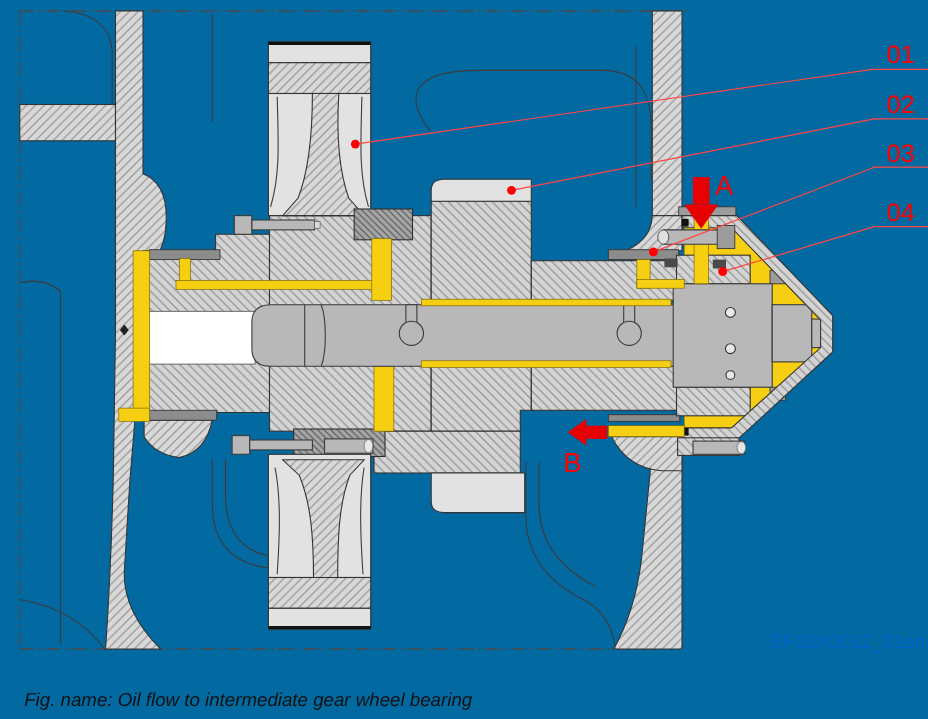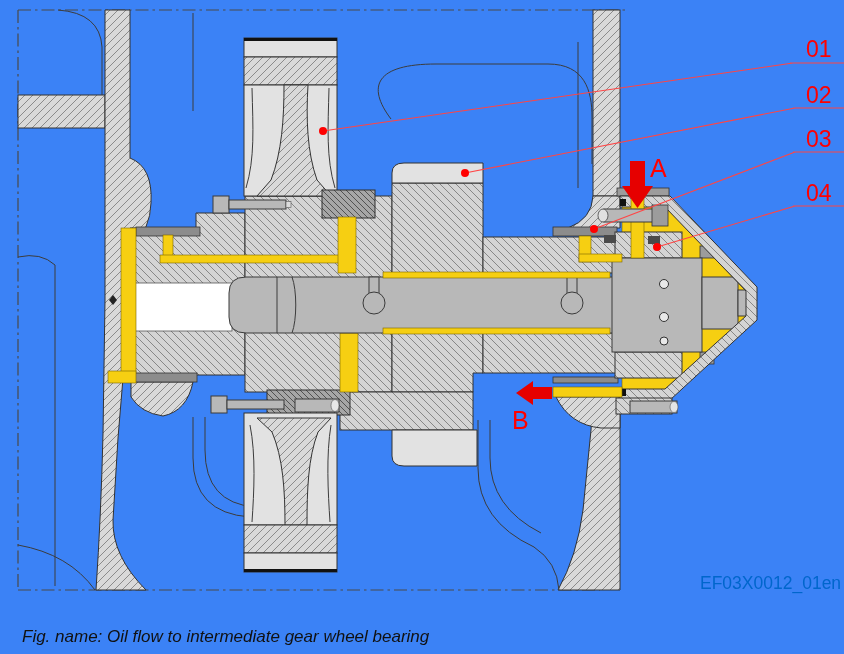--- a/index.html
+++ b/index.html
@@ -1,16 +1,16 @@
 <!DOCTYPE html>
 <html><head>
 <meta charset="utf-8">
 <style>
   html,body{margin:0;padding:0;background:#fff;}
-  .page{position:relative;width:844px;height:654px;background:#3b82f6;overflow:hidden;
+  .page{position:relative;width:844px;height:654px;background:#0369a1;overflow:hidden;
         font-family:"Liberation Sans",sans-serif;}
   svg{position:absolute;left:0;top:0;}
   .hA{fill:url(#hA);stroke:#333;stroke-width:1;}
   .hB{fill:url(#hB);stroke:#333;stroke-width:1;}
   .hD{fill:url(#hD);stroke:#2e2e2e;stroke-width:1;}
   .thin{fill:none;stroke:#3c3c3c;stroke-width:1;}
   .gray1{fill:#e2e2e2;stroke:#333;stroke-width:1;}
   .gray2{fill:#b8b8b8;stroke:#3a3a3a;stroke-width:1;}
   .gray3{fill:#8c8c8c;stroke:#333;stroke-width:0.8;}
   .gray4{fill:#9c9c9c;stroke:#333;stroke-width:0.8;}

